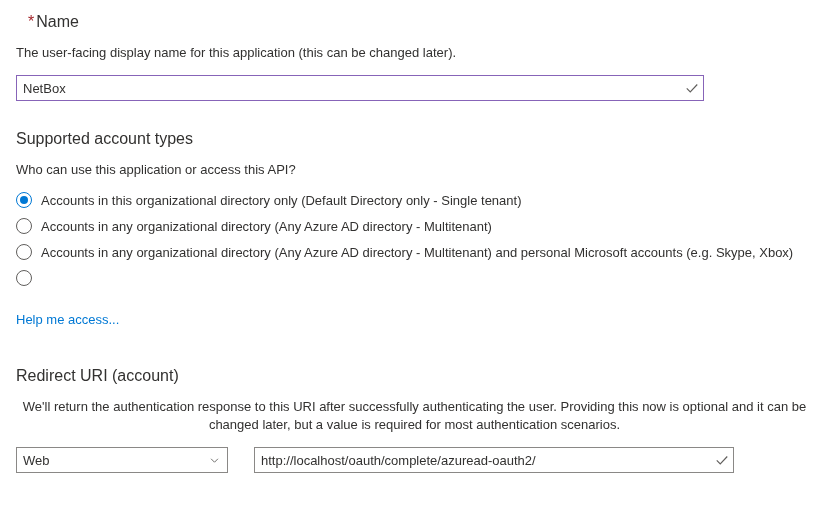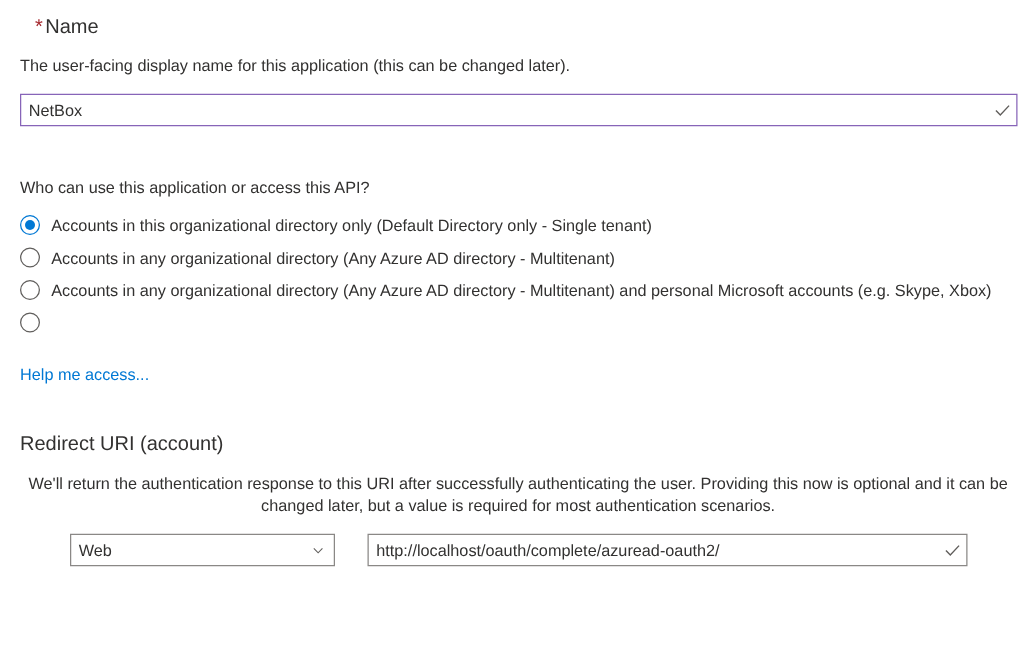--- a/index.html
+++ b/index.html
@@ -46,21 +46,21 @@
   }
   .helper-text.wide {
     max-width: 800px;
     text-align: center;
   }
 
   
   .text-input-wrap {
     position: relative;
     margin-top: 13px;
-    width: 798px;
+    width: 688px;
     height: 26px;
     border: 1px solid #8a8886;
     box-sizing: border-box;
     background: #ffffff;
     display: flex;
     align-items: center;
   }
   .text-input-wrap.focused {
     border-color: #8764b8;
   }
@@ -132,21 +132,20 @@
     line-height: 18px;
     text-decoration: none;
     cursor: pointer;
     display: inline-block;
   }
 
   
   .redirect-row {
     display: flex;
     margin-top: 13px;
-    margin-left: 40px;
   }
   .select-wrap {
     width: 212px;
     height: 26px;
     border: 1px solid #8a8886;
     box-sizing: border-box;
     background: #ffffff;
     display: flex;
     align-items: center;
     padding: 0 6px 0 6px;
@@ -205,20 +204,21 @@
         <svg width="14" height="14" viewBox="0 0 16 16" aria-hidden="true">
           <path d="M2 8.5 L6 12.5 L14 4" fill="none" stroke="#605e5c" stroke-width="1.3"></path>
         </svg>
       </span>
     </div>
   </div>
 
   <div class="spacer-lg"></div>
 
   <div>
+    <div class="section-title">Supported account types</div>
     <div class="helper-text">Who can use this application or access this API?</div>
 
     <div class="radio-group">
       <div class="radio-row selected">
         <span class="radio-outer"></span>
         <span class="radio-label">Accounts in this organizational directory only (Default Directory only - Single tenant)</span>
       </div>
       <div class="radio-row">
         <span class="radio-outer"></span>
         <span class="radio-label">Accounts in any organizational directory (Any Azure AD directory - Multitenant)</span>

